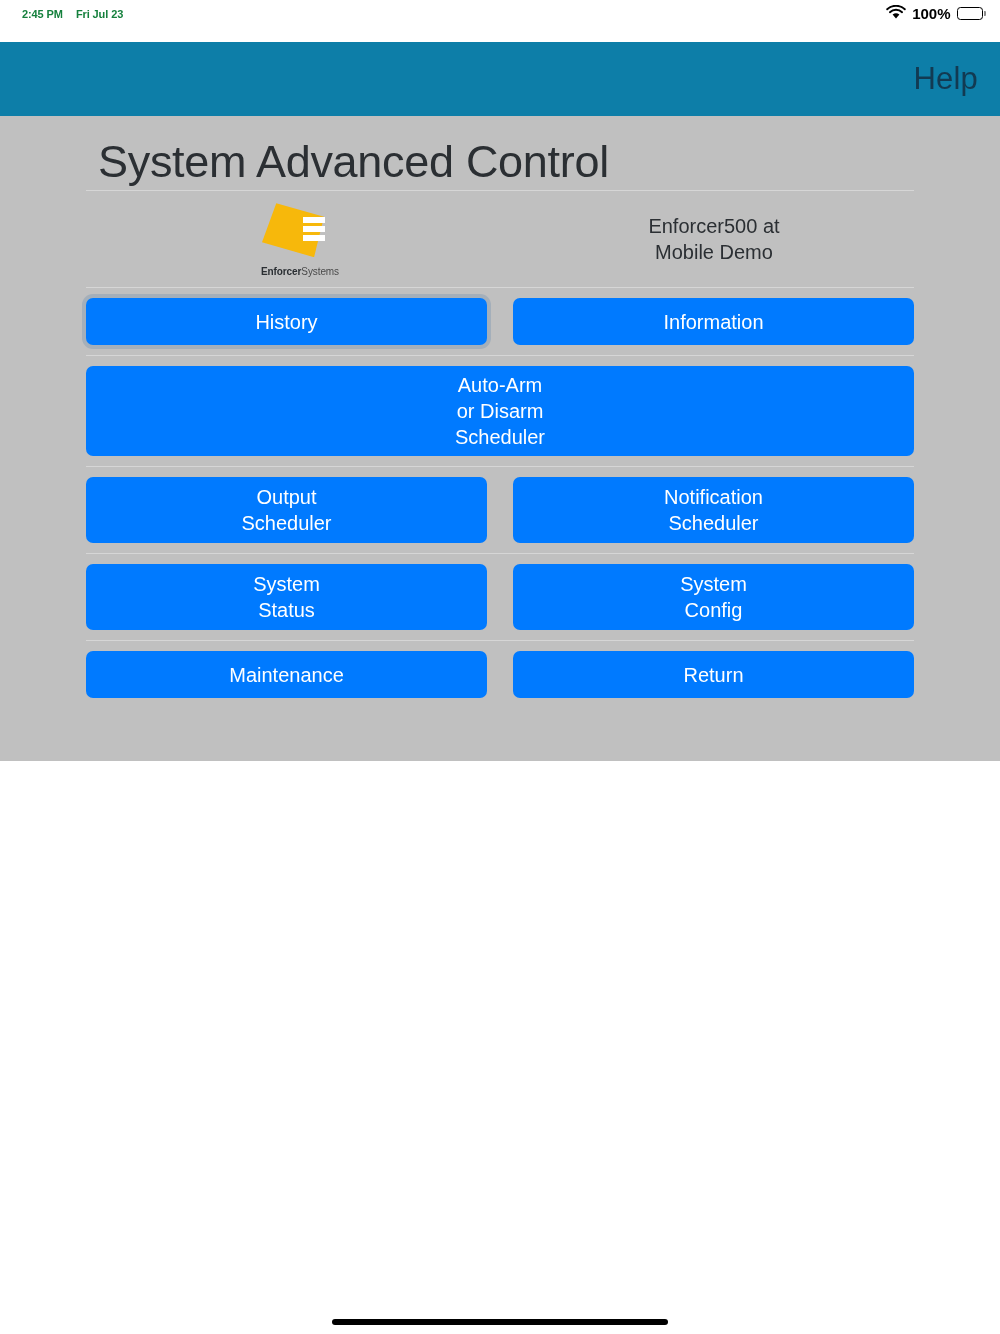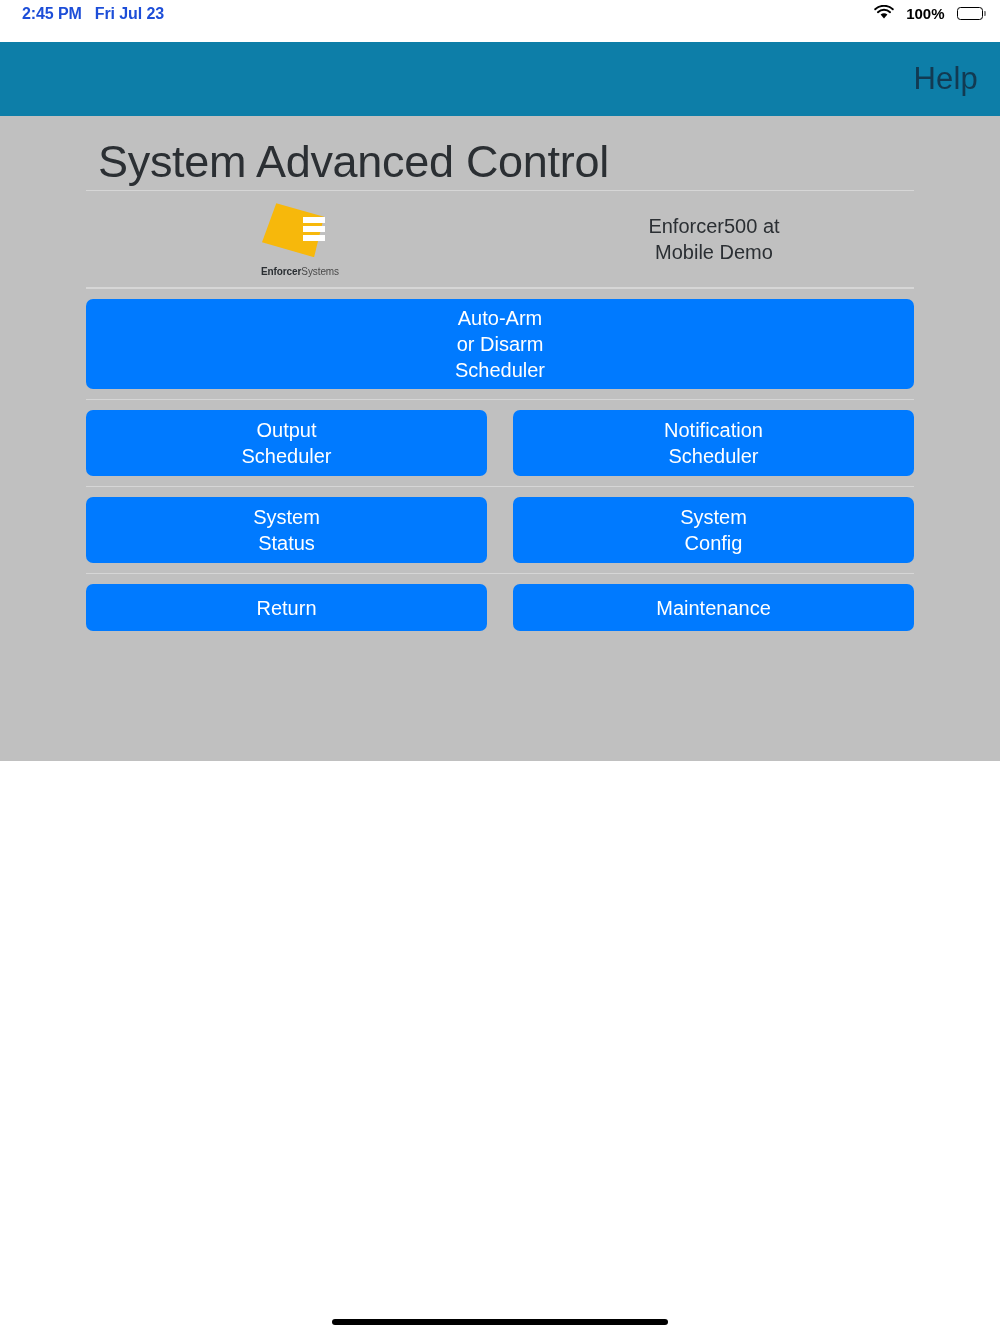--- a/index.html
+++ b/index.html
@@ -21,28 +21,28 @@
     background: #ffffff;
     display: flex;
     align-items: center;
     justify-content: space-between;
     padding: 0 14px 0 22px;
   }
   .status-left {
     display: flex;
     align-items: center;
     gap: 13px;
-    font-size: 16px;
+    font-size: 11px;
     font-weight: 600;
-    color: #1d4ed8;
+    color: #15803d;
     letter-spacing: -0.1px;
   }
   .status-right {
     display: flex;
-    gap: 12px;
+    gap: 6px;
     font-size: 15px;
     font-weight: 600;
     color: #000000;
   }
   .wifi-icon { display: block; }
   .battery-wrap { display: flex; align-items: center; }
   .battery-body {
     width: 26px; height: 13px;
     border: 1.5px solid #000;
     border-radius: 3.5px;
@@ -247,20 +247,28 @@
       <div class="logo-word"><b>Enforcer</b><span>Systems</span></div>
     </div>
     <div class="device-cell">
       <div>Enforcer500 at</div>
       <div>Mobile Demo</div>
     </div>
   </div>
 
   <div class="divider"></div>
 
+  <div class="btn-row">
+    <button class="btn btn-h1 focused">
+      <span>History</span>
+    </button>
+    <button class="btn btn-h1">
+      <span>Information</span>
+    </button>
+  </div>
 
   <div class="divider"></div>
 
   <div class="btn-row full">
     <button class="btn btn-h3">
       <span>Auto-Arm</span>
       <span>or Disarm</span>
       <span>Scheduler</span>
     </button>
   </div>
@@ -288,22 +296,22 @@
     <button class="btn btn-h2">
       <span>System</span>
       <span>Config</span>
     </button>
   </div>
 
   <div class="divider"></div>
 
   <div class="btn-row">
     <button class="btn btn-h1">
+      <span>Maintenance</span>
+    </button>
+    <button class="btn btn-h1">
       <span>Return</span>
     </button>
-    <button class="btn btn-h1">
-      <span>Maintenance</span>
-    </button>
   </div>
 
 </div>
 
 <div class="home-indicator"></div>
 
 </body></html>

